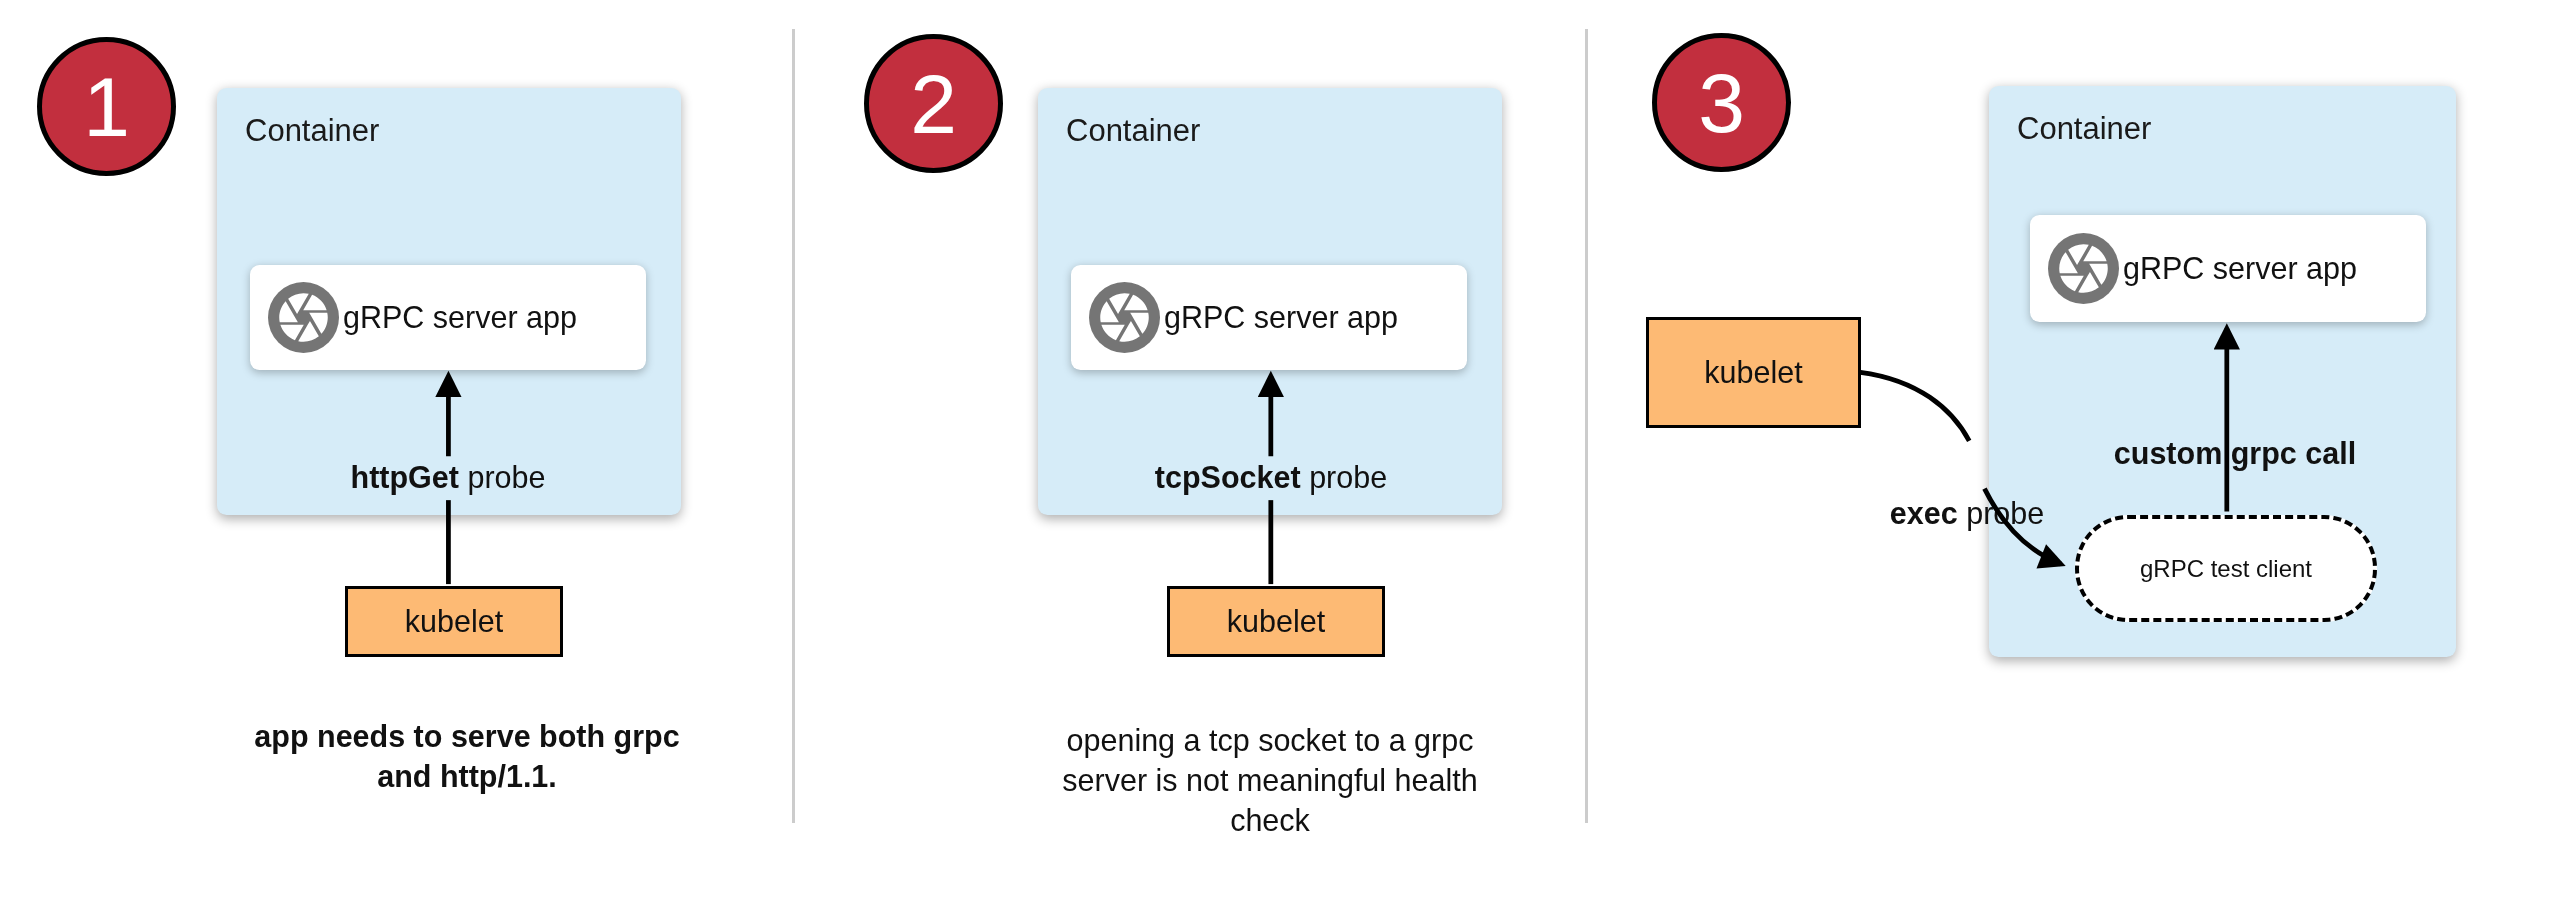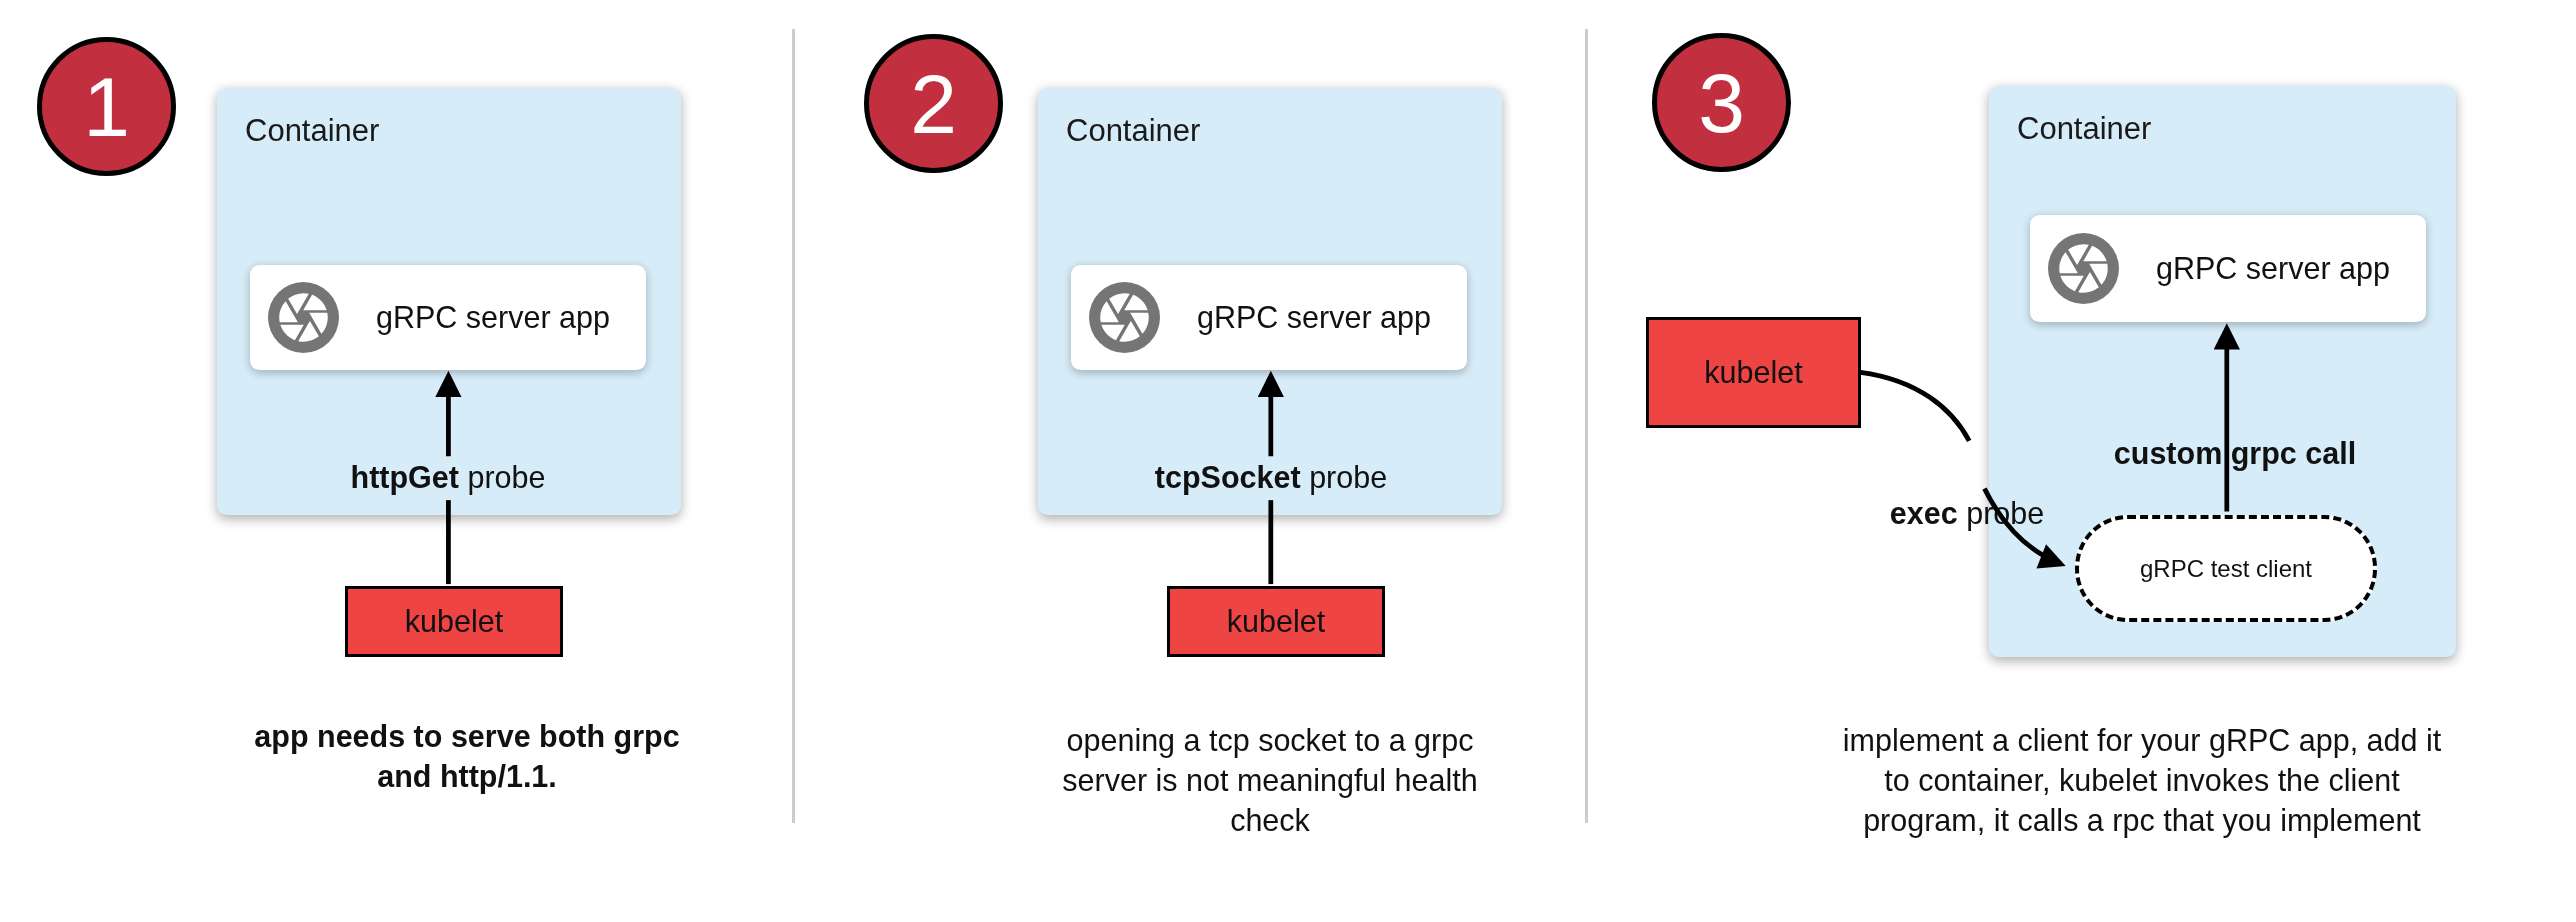--- a/index.html
+++ b/index.html
@@ -17,25 +17,25 @@
   .container-box{
     position:absolute;background:#d6ecf8;border-radius:9.5px;
     box-shadow:0 3.8px 11.4px rgba(0,0,0,0.32);
   }
   .container-label{
     position:absolute;left:28px;top:25px;font-size:31px;line-height:36px;color:#1a1a1a;
   }
   .app-box{
     position:absolute;background:#ffffff;border-radius:9.5px;
     box-shadow:0 2.9px 8.6px rgba(0,0,0,0.25);
-    display:flex;align-items:center;gap:37px;padding-left:18px;
+    display:flex;align-items:center;gap:4px;padding-left:18px;
     box-sizing:border-box;font-size:30.5px;white-space:nowrap;
   }
   .kubelet{
-    position:absolute;background:#ef4444;border:3.8px solid #000;box-sizing:border-box;
+    position:absolute;background:#fdba74;border:3.8px solid #000;box-sizing:border-box;
     display:flex;align-items:center;justify-content:center;font-size:30.5px;
   }
   .plabel{
     position:absolute;transform:translate(-50%,-50%);
     font-size:30.5px;white-space:nowrap;
   }
   .plabel b{font-weight:bold;}
   .caption{
     position:absolute;transform:translateX(-50%);
     font-size:30.5px;line-height:40px;text-align:center;white-space:nowrap;
@@ -143,25 +143,20 @@
     <span>kubelet</span>
   </div>
 
   <div class="plabel" style="left:1967px;top:469px;margin-top:44px;">
     <b>exec</b>
     <span>probe</span>
   </div>
 
   <div class="plabel" style="left:2235px;top:453px;font-weight:bold;">custom grpc call</div>
 
-  <div class="caption" style="left:2142px;top:720px;">
-    <div>implement a client for your gRPC app, add it</div>
-    <div>to container, kubelet invokes the client</div>
-    <div>program, it calls a rpc that you implement</div>
-  </div>
 
   <svg class="arrows" width="2576" height="923" viewBox="0 0 2700 967">
     <defs>
       <marker id="ah" viewBox="0 0 10 10" refX="8" refY="5" markerWidth="7" markerHeight="5.5" orient="auto">
         <path d="M0,0 L10,5 L0,10 Z" fill="#000"></path>
       </marker>
     </defs>
 
     <path class="al" d="M470,612 L470,524"></path>
     <path class="al" d="M470,478 L470,394" marker-end="url(#ah)"></path>

